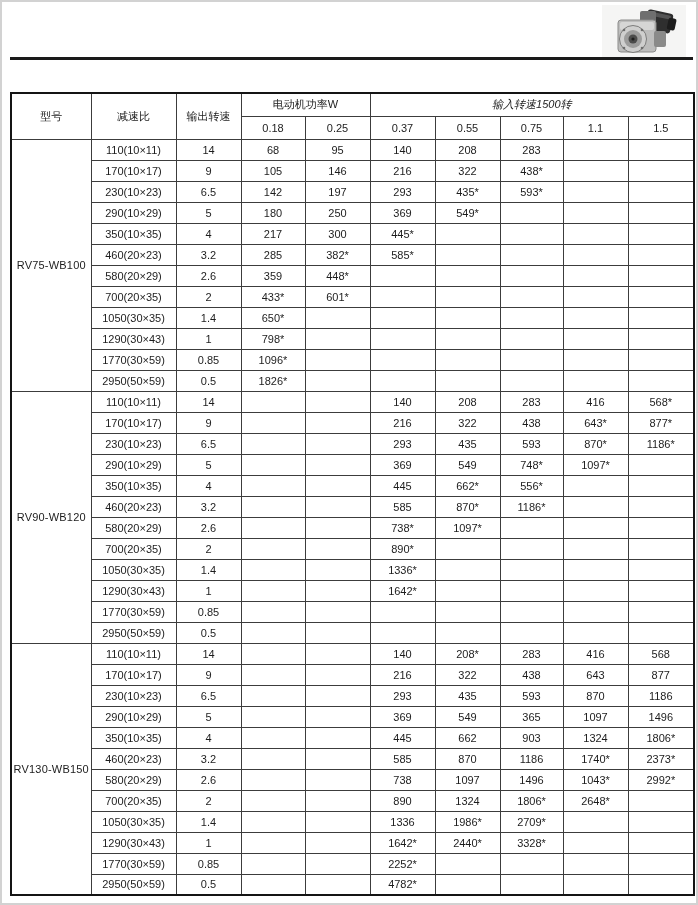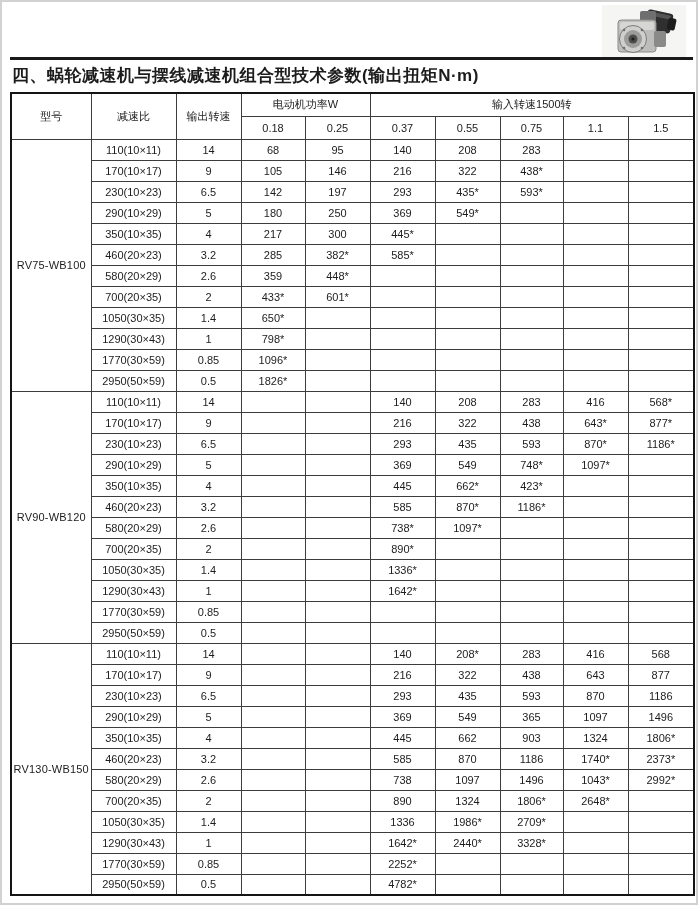--- a/index.html
+++ b/index.html
@@ -58,21 +58,21 @@
     overflow: hidden;
     white-space: nowrap;
   }
   thead tr { height: 23px; }
   thead td { font-size: 12px; }
   td.span-left {
     text-align: left;
     margin-left: 44px;
   }
   td.motor-power { padding-left: 16px; }
-  td.input-speed { padding-left: 70px; }
+  td.input-speed { padding-left: 70px; font-style: italic; }
   tbody tr { height: 21px; }
   td.model-cell { font-size: 11.5px; letter-spacing: 0.2px; }
   td.ratio-cell { font-size: 11px; }
   td.speed-cell { font-size: 11px; }
   td.value-cell { font-size: 11px; }
   tbody.group > tr:first-child > td { border-top: 1px solid #222; text-align: center; }
 </style>
 </head>
 <body>
 
@@ -96,21 +96,20 @@
       <circle cx="22" cy="25" r="1.3" fill="#6e6e6d"></circle>
       <circle cx="40" cy="25" r="1.3" fill="#6e6e6d"></circle>
       <circle cx="22" cy="43" r="1.3" fill="#6e6e6d"></circle>
       <circle cx="40" cy="43" r="1.3" fill="#6e6e6d"></circle>
       <rect x="52" y="26" width="12" height="16" rx="2" fill="#8a8a89"></rect>
     </svg>
   </div>
 
   <div class="top-rule"></div>
 
-  <div class="page-title">四、蜗轮减速机与摆线减速机组合型技术参数(输出扭矩N·m)</div>
 
   <table class="params" id="params-table">
     <colgroup>
       <col style="width:80px">
         <col style="width:85px">
         <col style="width:65px">
       <col style="width:64px">
         <col style="width:65px">
         <col style="width:65px">
       <col style="width:65px">
@@ -317,21 +316,21 @@
           <td class="value-cell">1097*</td>
           <td class="value-cell"></td>
         </tr>
         <tr>
           <td class="ratio-cell">350(10×35)</td>
           <td class="speed-cell">4</td>
           <td class="value-cell"></td>
           <td class="value-cell"></td>
           <td class="value-cell">445</td>
           <td class="value-cell">662*</td>
-          <td class="value-cell">423*</td>
+          <td class="value-cell">556*</td>
           <td class="value-cell"></td>
           <td class="value-cell"></td>
         </tr>
         <tr>
           <td class="ratio-cell">460(20×23)</td>
           <td class="speed-cell">3.2</td>
           <td class="value-cell"></td>
           <td class="value-cell"></td>
           <td class="value-cell">585</td>
           <td class="value-cell">870*</td>

